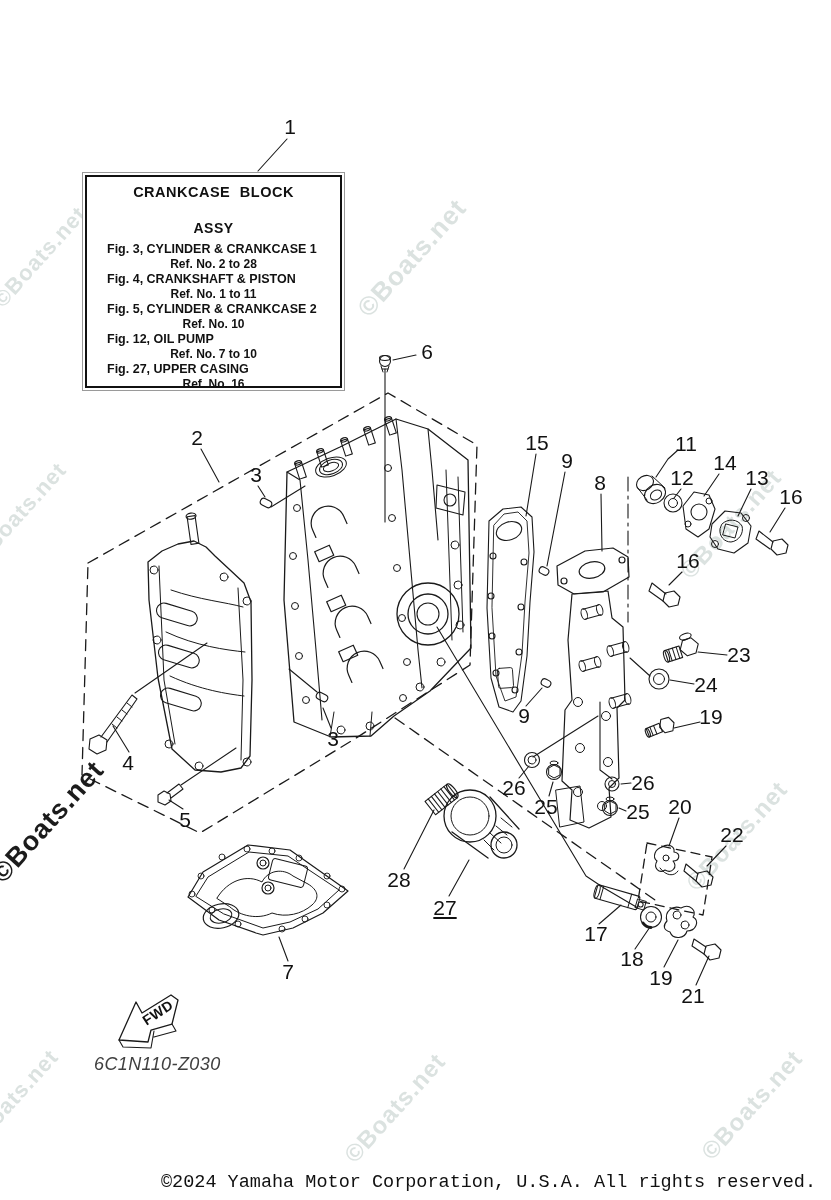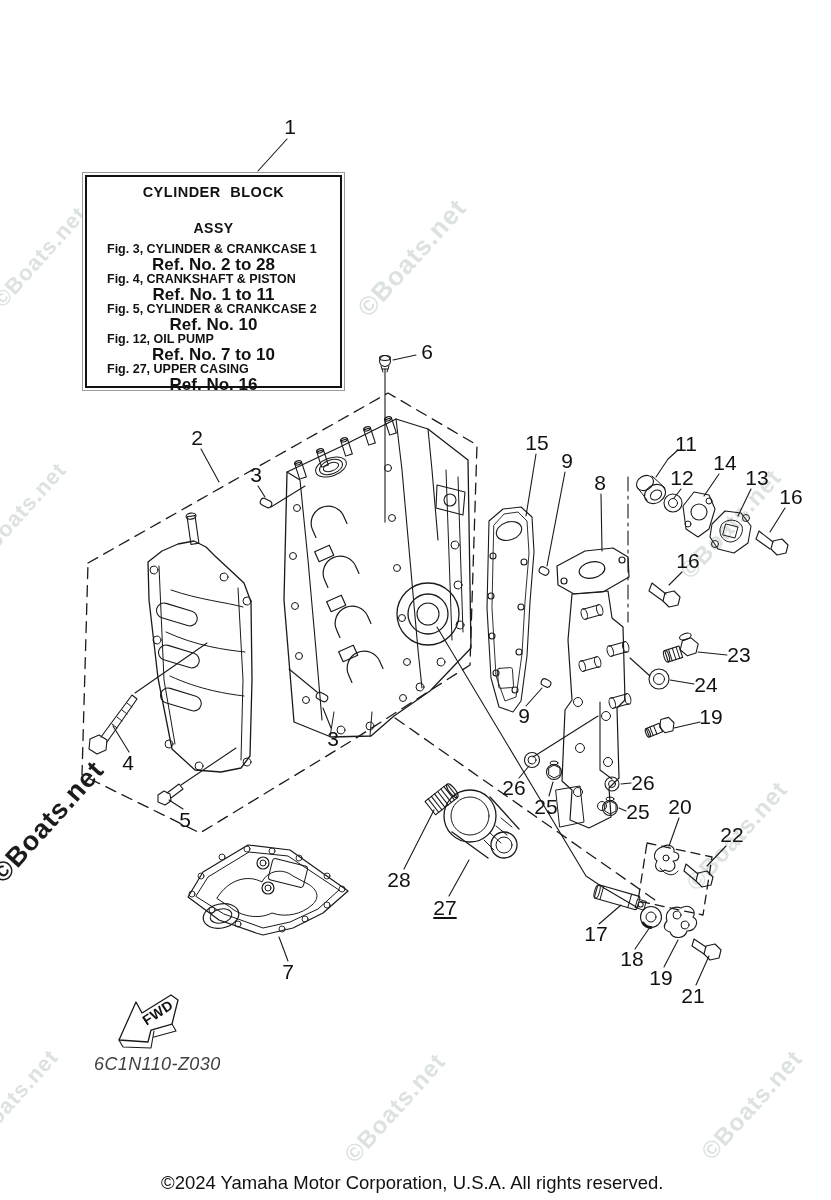--- a/index.html
+++ b/index.html
@@ -10,23 +10,23 @@
       font-family:"Liberation Sans",sans-serif;font-weight:bold;letter-spacing:1px;pointer-events:none;}
   .callout{position:absolute;transform:translate(-50%,-50%);font-size:21px;color:#111;
            font-family:"Liberation Sans",sans-serif;}
   #refbox{position:absolute;left:82px;top:172px;width:263px;height:219px;border:1px solid #9a9a9a;
           background:#fff;box-sizing:border-box;}
   #refbox .inner{position:absolute;left:2px;top:2px;right:2px;bottom:2px;border:2px solid #111;
           padding-top:7px;box-sizing:border-box;}
   #refbox .t1{ text-align:center;font-size:14.5px;font-weight:bold;color:#111;word-spacing:5px;letter-spacing:.5px;}
   #refbox .t2{ text-align:center;font-size:14px;font-weight:bold;color:#111;margin-top:20px;margin-bottom:6px;letter-spacing:.5px;}
   #refbox .fig{font-size:12.5px;font-weight:bold;color:#111;text-align:left;padding-left:20px;line-height:15px;}
-  #refbox .ref{font-size:17px;font-weight:bold;color:#111;text-align:center;line-height:15px;}
+  #refbox .ref{font-size:12px;font-weight:bold;color:#111;text-align:center;line-height:15px;}
   #diagcode{position:absolute;left:94px;top:1054px;font-size:18px;color:#404040;letter-spacing:.4px;font-style:italic;}
-  #copyright{position:absolute;left:161px;top:1172px;font-family:Liberation Sans, sans-serif;
+  #copyright{position:absolute;left:161px;top:1172px;font-family:Liberation Mono, monospace;
              font-size:18.5px;color:#111;white-space:nowrap;}
   .fwdtext{font-family:"Liberation Sans",sans-serif;font-weight:bold;font-size:14px;fill:#111;letter-spacing:.5px;}
 </style>
 </head>
 <body>
 
 <div id="stage">
 
   <div id="wm-layer">
       <div class="wm" style="left: 40px; top: 257px; font-size: 22px; color: rgb(219, 226, 224);">©Boats.net</div>
@@ -391,21 +391,21 @@
 
     <g>
       <path d="M119,1040 L136,1002 L142,1013 L171,995 L178,1000 L172,1024 L151,1030 L148,1042 Z"></path>
       <path d="M119,1040 L123,1047 L151,1048 L154,1031 M172,1024 L176,1031 L154,1037" stroke-width="1.1"></path>
       <text class="fwdtext" x="141" y="1019" transform="rotate(-33 155 1013)" stroke="none">FWD</text>
     </g>
   </svg>
 
   <div id="refbox">
     <div class="inner">
-      <div class="t1">CYLINDER BLOCK</div>
+      <div class="t1">CRANKCASE BLOCK</div>
       <div class="t2">ASSY</div>
       <div id="fig-list">
           <div class="fig">Fig. 3, CYLINDER &amp; CRANKCASE 1</div>
           <div class="ref">Ref. No. 2 to 28</div>
           <div class="fig">Fig. 4, CRANKSHAFT &amp; PISTON</div>
           <div class="ref">Ref. No. 1 to 11</div>
           <div class="fig">Fig. 5, CYLINDER &amp; CRANKCASE 2</div>
           <div class="ref">Ref. No. 10</div>
           <div class="fig">Fig. 12, OIL PUMP</div>
           <div class="ref">Ref. No. 7 to 10</div>

